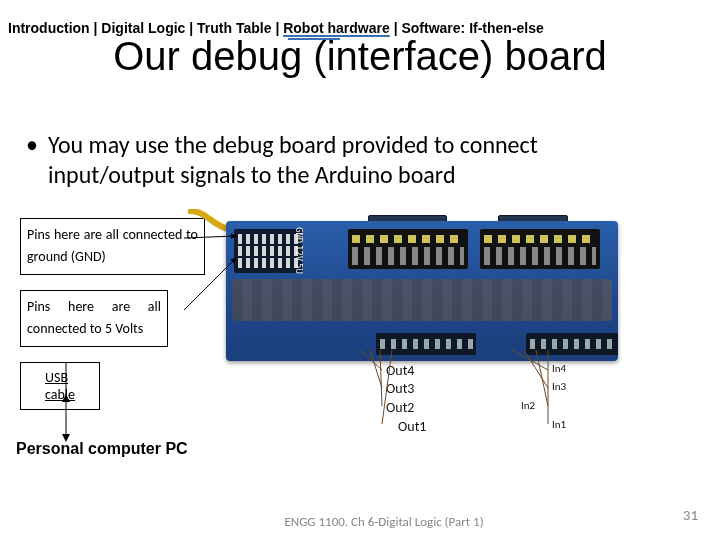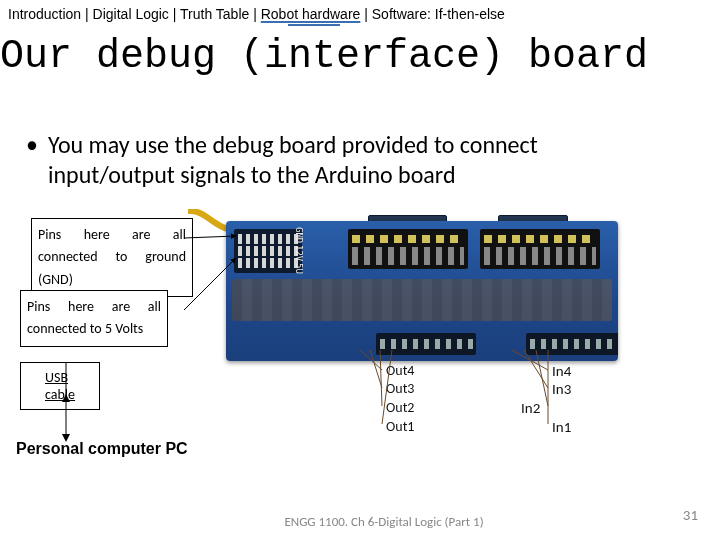--- a/index.html
+++ b/index.html
@@ -1,37 +1,37 @@
 <!DOCTYPE html>
 <html><head>
 <meta charset="utf-8">
 <style>
   * { margin: 0; padding: 0; box-sizing: border-box; }
   html, body { width: 720px; height: 540px; background: #fff; font-family: Arial, Helvetica, sans-serif; color: #000; }
   .slide { position: relative; width: 720px; height: 540px; }
 
-  .breadcrumb { position: absolute; top: 6px; left: 8px; font-size: 14px; font-weight: normal; }
+  .breadcrumb { position: absolute; top: 20px; left: 8px; font-size: 14px; font-weight: bold; }
   .breadcrumb .underline { text-decoration: underline; text-decoration-color: #3a6fb0; text-decoration-thickness: 2px; text-underline-offset: 2px; }
   .breadcrumb .bridge {
     position: absolute; top: 18px; left: 280px; width: 52px; height: 0;
     border-top: 2px solid #3a6fb0;
   }
 
-  .title { position: absolute; top: 34px; left: 0; width: 720px; text-align: left;
-           font-family: Liberation Mono, monospace; font-size: 40px; }
+  .title { position: absolute; top: 34px; left: 0; width: 720px; text-align: center;
+           font-family: Liberation Sans, sans-serif; font-size: 40px; }
 
   .bullet { position: absolute; top: 130px; left: 48px; width: 620px;
             font-family: Calibri, Arial, sans-serif; font-size: 24px; line-height: 1.25; }
   .bullet-dot { position: absolute; left: -22px; top: 0; }
 
   
   .annL { position: absolute; border: 1px solid #000; background: #fff;
           font-family: Calibri, Arial, sans-serif; font-size: 14px;
           padding: 5px 6px; text-align: justify; }
-  .ann-gnd { top: 218px; left: 20px; width: 162px; line-height: 1.6; margin-left: 11px; }
+  .ann-gnd { top: 218px; left: 20px; width: 185px; line-height: 1.6; }
   .ann-5v  { top: 290px; left: 20px; width: 148px; line-height: 1.6; }
   .ann-usb { top: 362px; left: 20px; width: 80px; padding: 6px 24px; text-decoration: underline; }
 
   
   .board-wrap { position: absolute; top: 215px; left: 198px; width: 430px; height: 218px; }
   .board { position: absolute; left: 28px; top: 6px; width: 392px; height: 140px;
            background: linear-gradient(180deg,#2a5faa 0%, #1e468a 60%, #1b3f7c 100%);
            border-radius: 4px; box-shadow: 0 2px 4px rgba(0,0,0,.4); overflow: hidden; }
   .board::after { content:""; position:absolute; left:6px; right:6px; top:58px; height:42px;
                   background: repeating-linear-gradient(90deg,#5c4a36 0 10px,#6b5946 10px 20px);
@@ -64,21 +64,21 @@
 
   
   .darkbox { position:absolute; background:#22364f; color:#fff; font-size:12px;
              font-family: Calibri, Arial, sans-serif; padding:3px 8px; border:1px solid #0c1a2f;
              border-radius:2px; white-space:nowrap; }
   .db-out { top: 215px; left: 368px; }
   .db-in  { top: 215px; left: 498px; }
 
   
   .pinlab { position:absolute; font-family: Calibri, Arial, sans-serif; font-size:14px; color:#111;text-align:right; }
-  .pinlab.small { font-size:15px; }
+  .pinlab.small { font-size:11px; }
 
   .pc-label { position:absolute; top: 440px; left: 16px; font-size: 16px; font-weight: bold; }
 
   .footer { position:absolute; bottom:10px; left:0; width:720px; text-align:center;
             font-family: Calibri, Arial, sans-serif; font-size:13px; color:#888; line-height:1.25;padding-left:48px; }
   .pagenum { position:absolute; bottom:16px; right:22px; font-family: Calibri, Arial, sans-serif;
              font-size:15px; color:#888; }
 
   
   .overlay { position:absolute; inset:0; pointer-events:none; }
@@ -111,21 +111,21 @@
   <div class="annL ann-gnd">Pins here are all connected to ground (GND)</div>
   <div class="annL ann-5v">Pins here are all connected to 5 Volts</div>
   <div class="annL ann-usb">USB cable</div>
 
   <div class="darkbox db-out">Output LEDs</div>
   <div class="darkbox db-in">Input LEDs</div>
 
   <div class="pinlab" style="top:362px; left:386px">Out4</div>
   <div class="pinlab" style="top:380px; left:386px">Out3</div>
   <div class="pinlab" style="top:399px; left:386px">Out2</div>
-  <div class="pinlab" style="top:418px; left:386px">Out1</div>
+  <div class="pinlab" style="top:418px; left:398px">Out1</div>
   <div class="pinlab small" style="top:362px; left:552px">In4</div>
   <div class="pinlab small" style="top:380px; left:552px">In3</div>
   <div class="pinlab small" style="top:399px; left:521px">In2</div>
   <div class="pinlab small" style="top:418px; left:552px">In1</div>
 
   <div class="board-wrap">
     <div class="cable">
       <svg viewBox="0 0 70 40">
           <path d="M2 2 C 18 2, 24 16, 40 20 L 60 24" stroke="#d8a714" stroke-width="6" fill="none" stroke-linecap="round"></path>
         </svg>

